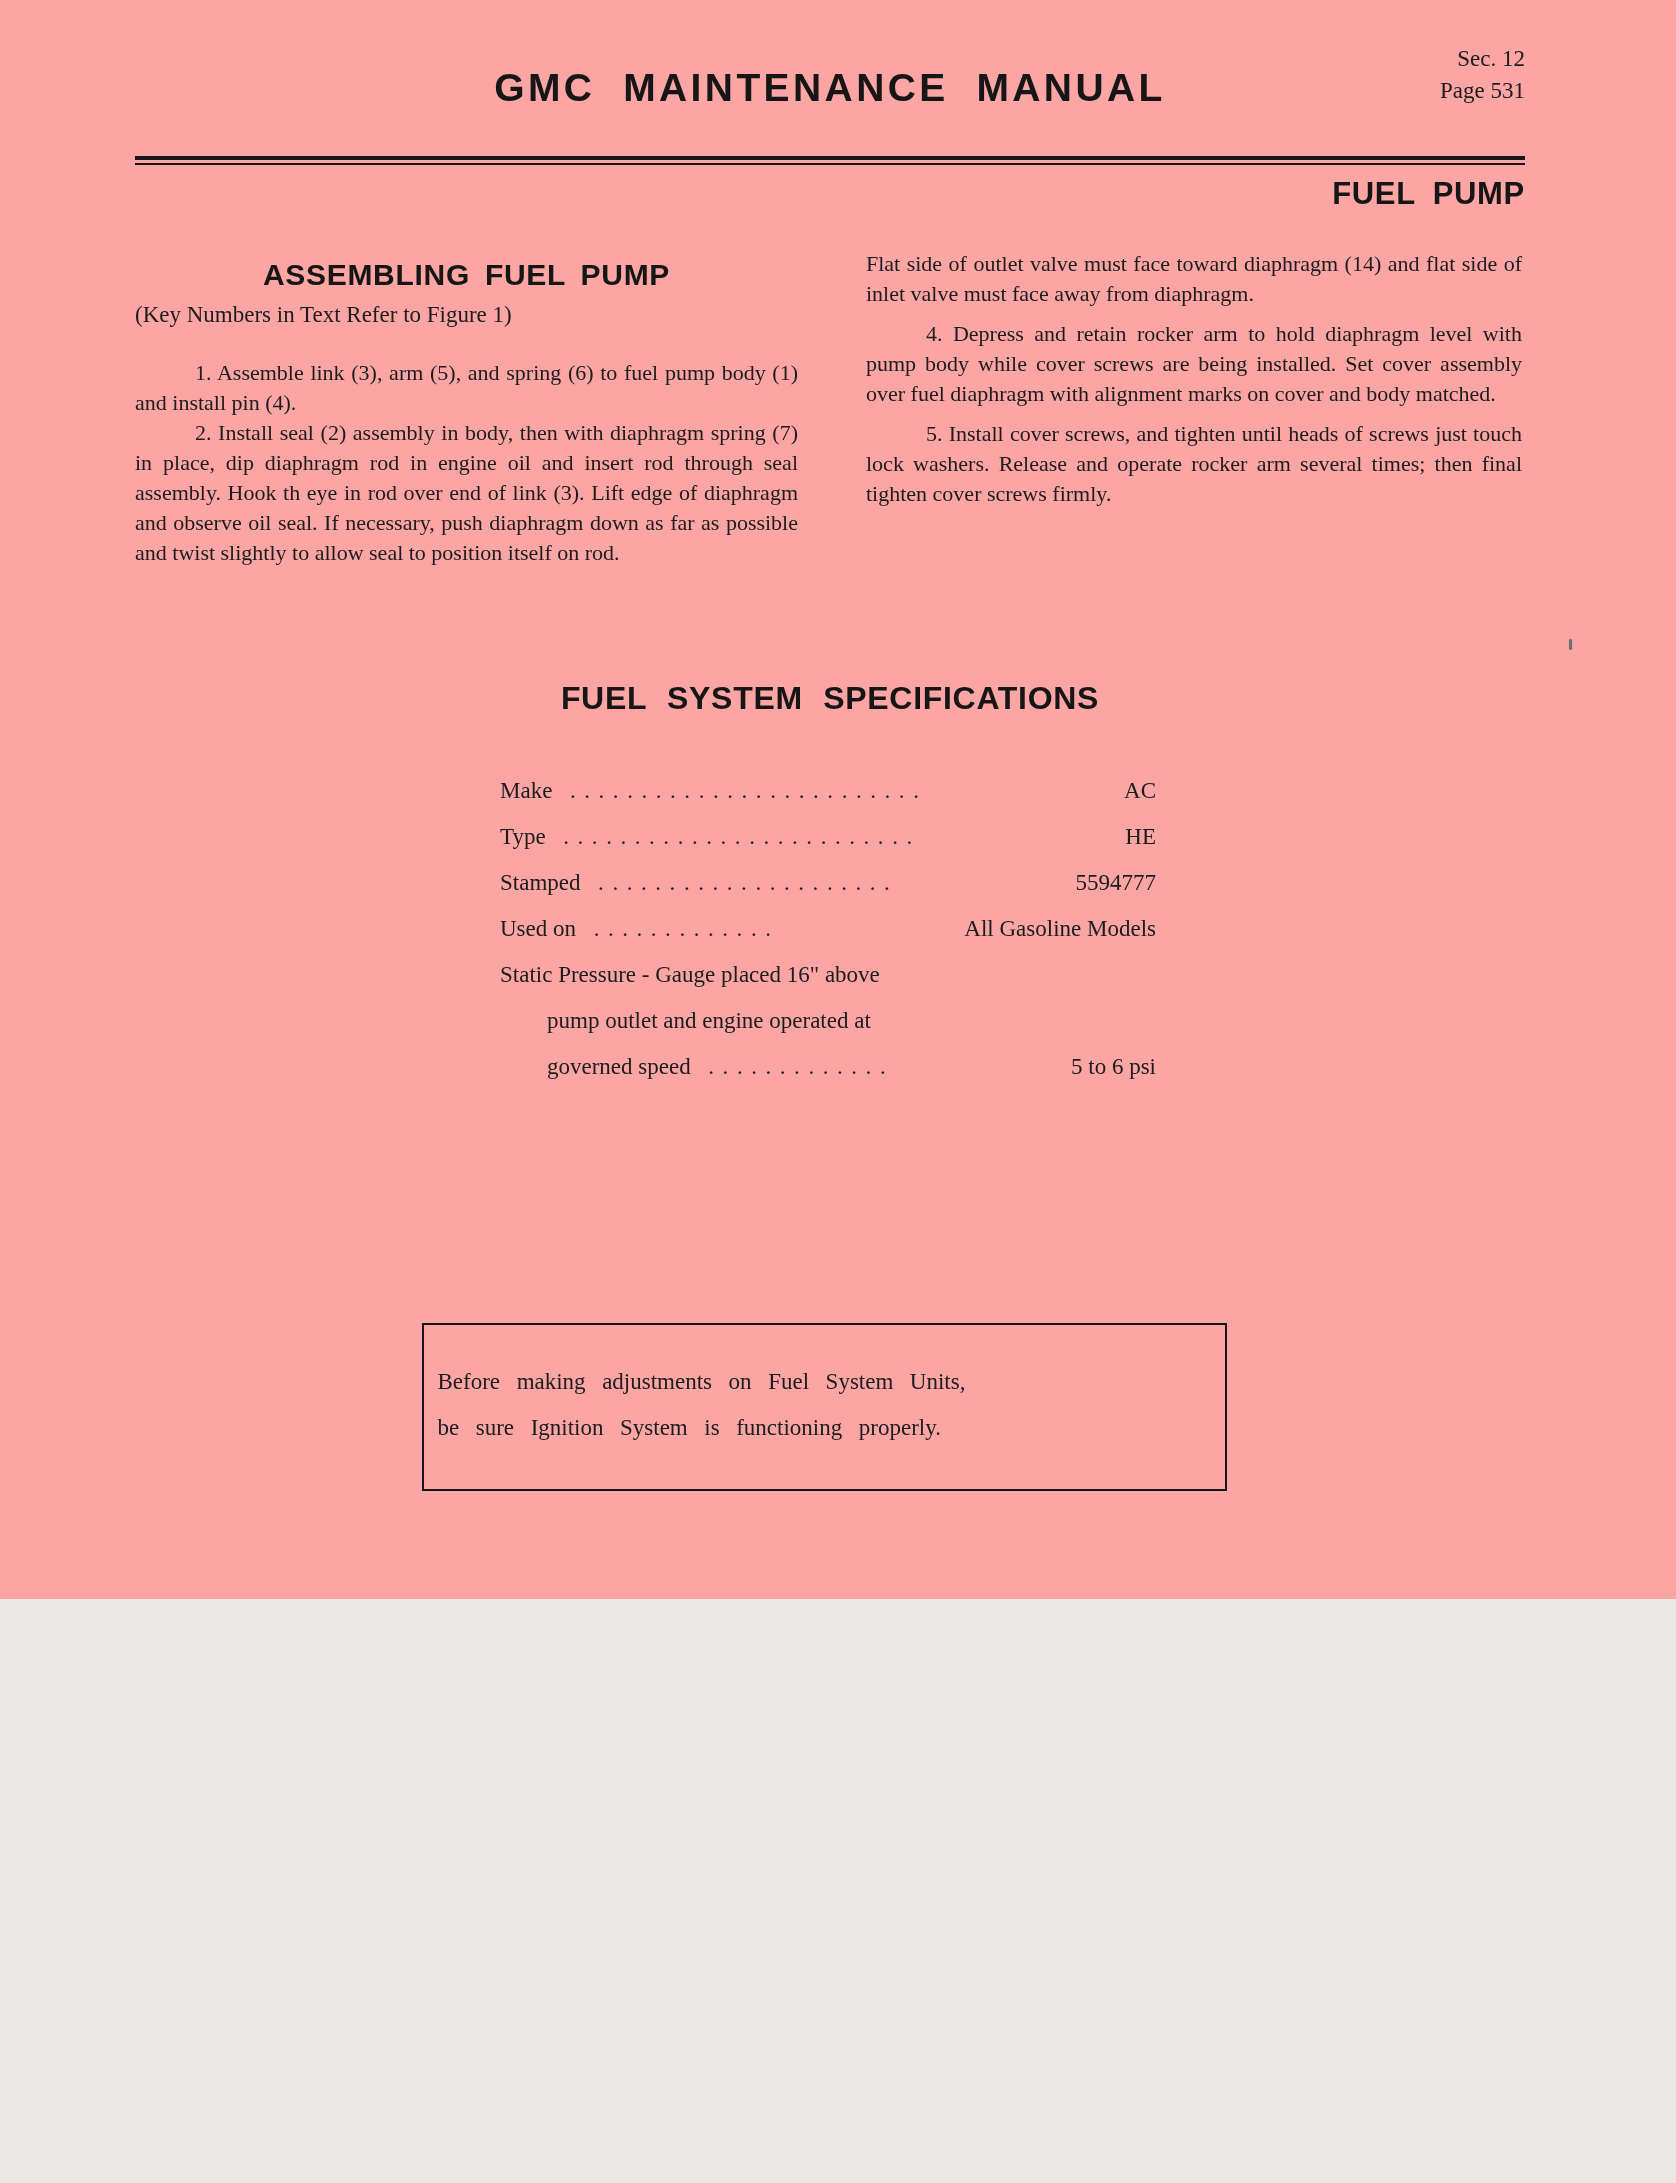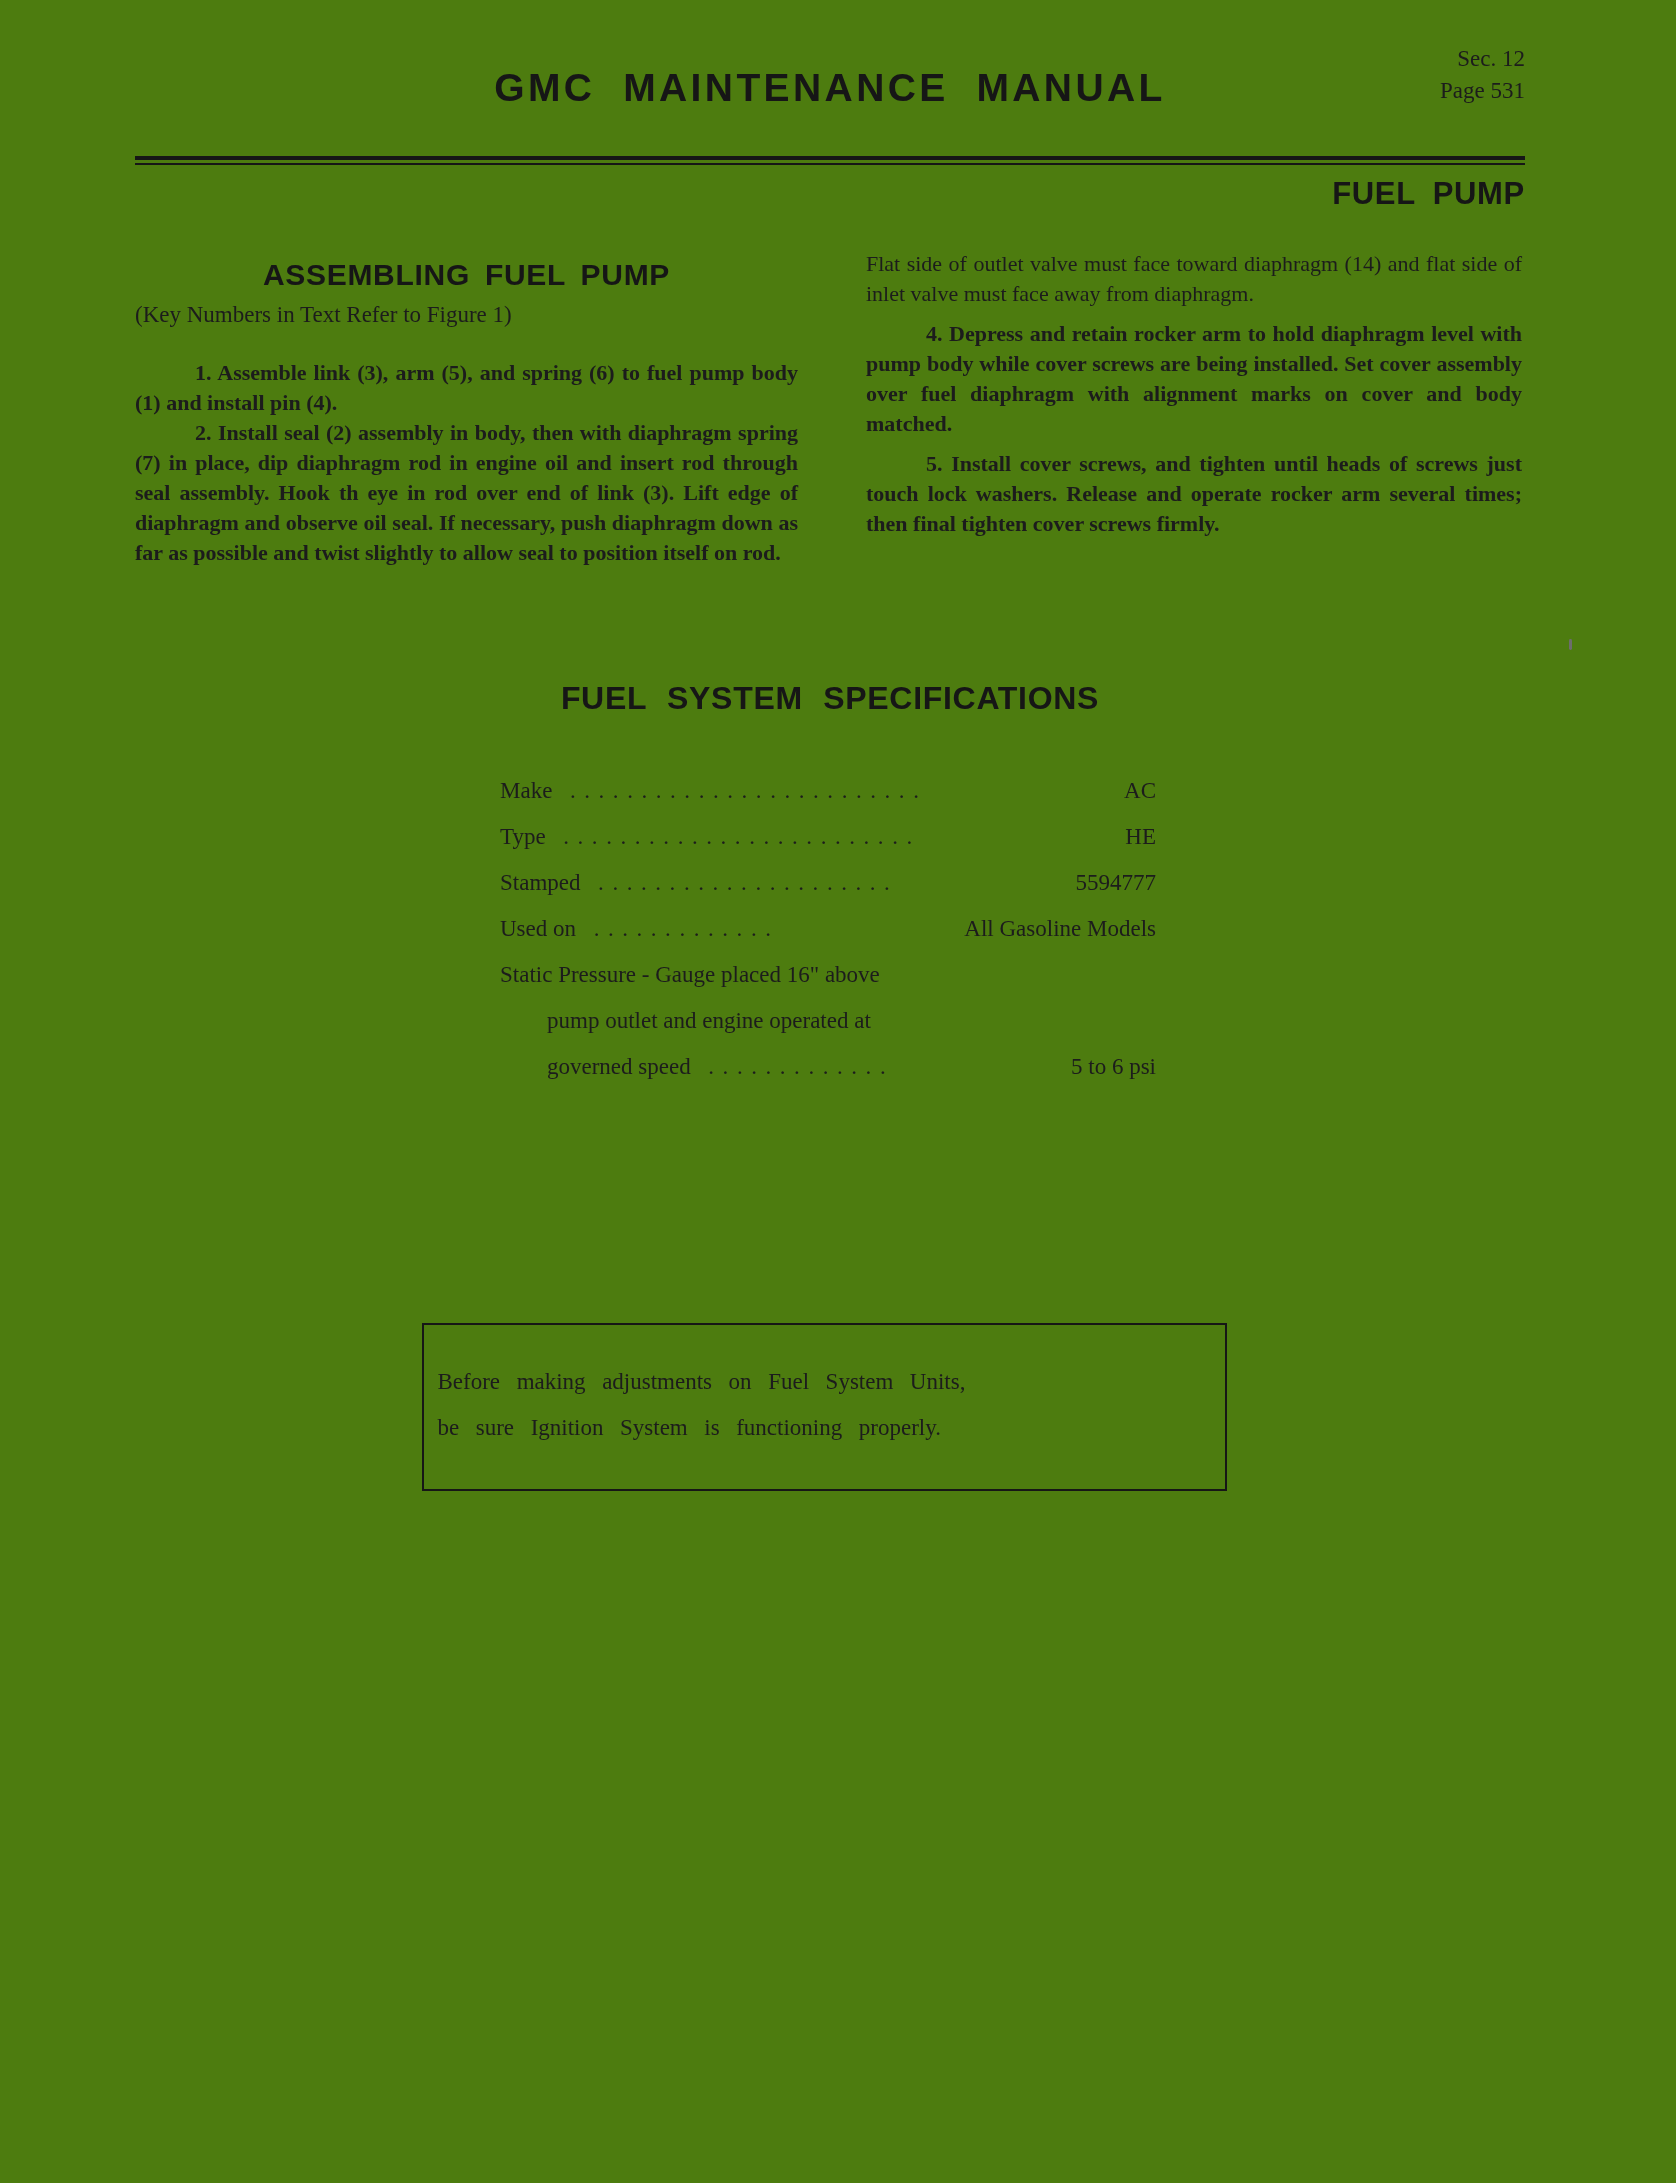--- a/index.html
+++ b/index.html
@@ -3,22 +3,22 @@
 <meta charset="utf-8">
 <style>
   html, body {
     margin: 0;
     padding: 0;
     background: #e9e8e4;
   }
   .page {
     position: relative;
     width: 1677px;
-    height: 2183px;
-    background: #4d7c0f;
+    height: 1599px;
+    background: #fca5a5;
     box-sizing: border-box;
     padding: 43px 152px 0 135px;
     font-family: "Liberation Serif", serif;
     color: #1c1c1c;
     overflow: hidden;
   }
   
   .header {
     position: relative;
     min-height: 101px;
@@ -80,21 +80,21 @@
     font-size: 23px;
     margin-top: 9.5px;
   }
   .body-paras { margin-top: 30px; }
   p.bodytext {
     font-size: 22px;
     line-height: 30px;
     text-align: justify;
     margin: 0;
   }
-  .indent { text-indent: 60px; font-weight: bold; }
+  .indent { text-indent: 60px; }
   .col-right p.bodytext { margin-bottom: 10px; }
   
   .specs-heading {
     text-align: center;
     font-family: "Liberation Sans", sans-serif;
     font-weight: bold;
     font-size: 32px;
     letter-spacing: 0.7px;
     word-spacing: 10.8px;
     margin: 112px 0 0 0;

